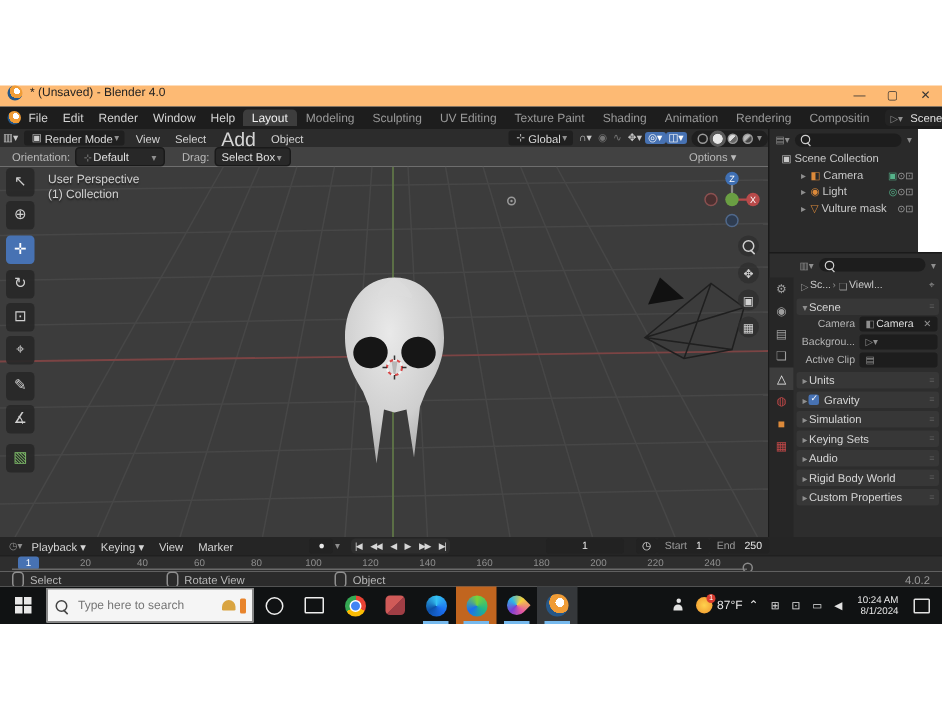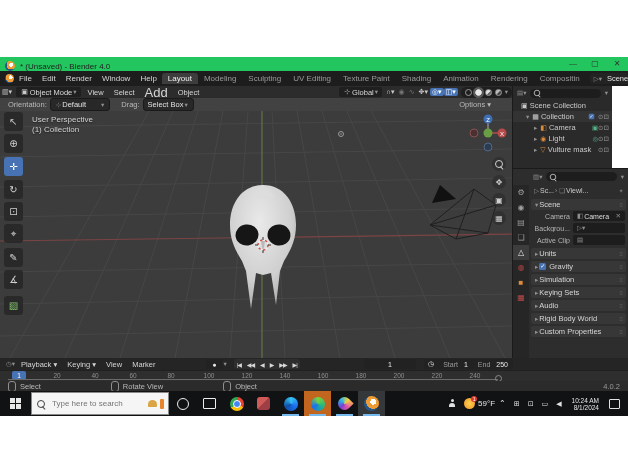--- a/index.html
+++ b/index.html
@@ -1,20 +1,20 @@
 <!DOCTYPE html>
 <html><head>
 <meta charset="utf-8">
 <style>
   html,body{margin:0;padding:0}
   body{width:628px;height:472px;background:#ffffff;position:relative;overflow:hidden;
        font-family:"Liberation Sans","DejaVu Sans",sans-serif;color:#ccc;}
   .abs{position:absolute}
   
-  .titlebar{left:0;top:57px;width:628px;height:14px;background:#22c55e;display:flex;align-items:flex-end;border-bottom:1px solid #d9d9d9}
+  .titlebar{left:0;top:57px;width:628px;height:14px;background:#fdba74;display:flex;align-items:flex-start;border-bottom:1px solid #d9d9d9}
   .titlebar .title{font-size:8px;color:#222;margin-left:5px}
   .blogo{width:10px;height:10px;border-radius:50%;margin-left:5px;flex:0 0 auto;
          background:radial-gradient(circle at 62% 38%, #ffffff 0 2px, #f09c36 2px 4.6px, #265787 4.7px)}
   .wctl{margin-left:auto;display:flex}
   .wctl span{width:22px;text-align:center;font-size:8px;color:#333;line-height:14px}
   
   .topbar{left:0;top:71px;width:628px;height:15px;background:#1d1d1d;display:flex;align-items:center;font-size:8px}
   .menu{color:#d5d5d5;padding:0 5px;white-space:nowrap}
   .wtab{color:#9a9a9a;padding:1px 6px;border-radius:3px 3px 0 0;white-space:nowrap}
   .wtab.active{background:#3d3d3d;color:#f0f0f0}
@@ -146,21 +146,21 @@
     <span class="val">Scene</span>
 
   </span>
 
 </div>
 
 <div class="abs vphead">
   <span class="hico">▥▾</span>
   <span class="hbtn">
     <span class="hico">▣</span>
-    <span>Object Mode</span>
+    <span>Render Mode</span>
     <span class="mini">▾</span>
   </span>
   <span class="menu" style="font-size:7.5px">View</span>
   <span class="menu" style="font-size:7.5px">Select</span>
   <span class="menu" style="font-size:13px">Add</span>
   <span class="menu" style="font-size:7.5px">Object</span>
   <span style="flex:1"></span>
   <span class="hbtn">
     <span class="hico">⊹</span>
     <span>Global</span>
@@ -298,30 +298,20 @@
     <span class="mini">▤▾</span>
     <span class="searchbox">
         <span class="mag" style="transform:scale(.8)"></span>
       </span>
     <span class="mini">▾</span>
   </div>
   <div class="olrow" style="padding-left:6px">
     <span class="oico">▣</span>
     <span>Scene Collection</span>
   </div>
-  <div class="olrow" style="padding-left:12px;background:#333">
-    <span class="mini">▾</span>
-    <span class="oico">▦</span>
-    <span>Collection</span>
-    <span class="olrt">
-      <span class="chk" style="transform:scale(.8)">✓</span>
-      <span>⊙</span>
-      <span>⊡</span>
-    </span>
-  </div>
   <div class="olrow" style="padding-left:20px">
     <span class="mini">▸</span>
     <span class="oico orange">◧</span>
     <span>Camera</span>
     <span class="olrt">
       <span class="green">▣</span>
       <span>⊙</span>
       <span>⊡</span>
     </span>
   </div>
@@ -535,21 +525,21 @@
       <span class="droplet"></span>
     </span>
   <span class="slot focus open">
       <span class="blogo-lg"></span>
     </span>
   <span class="tray">
     <span class="person"></span>
     <span class="sun">
         <i>1</i>
       </span>
-    <span>59°F</span>
+    <span>87°F</span>
     <span class="trayico">⌃</span>
     <span class="trayico" style="font-size:7px">⊞</span>
     <span class="trayico" style="font-size:7px">⊡</span>
     <span class="trayico" style="font-size:7px">▭</span>
     <span class="trayico" style="font-size:7px">◀</span>
     <span class="clock">
       <div>10:24 AM</div>
       <div>8/1/2024</div>
     </span>
     <span class="notif"></span>

